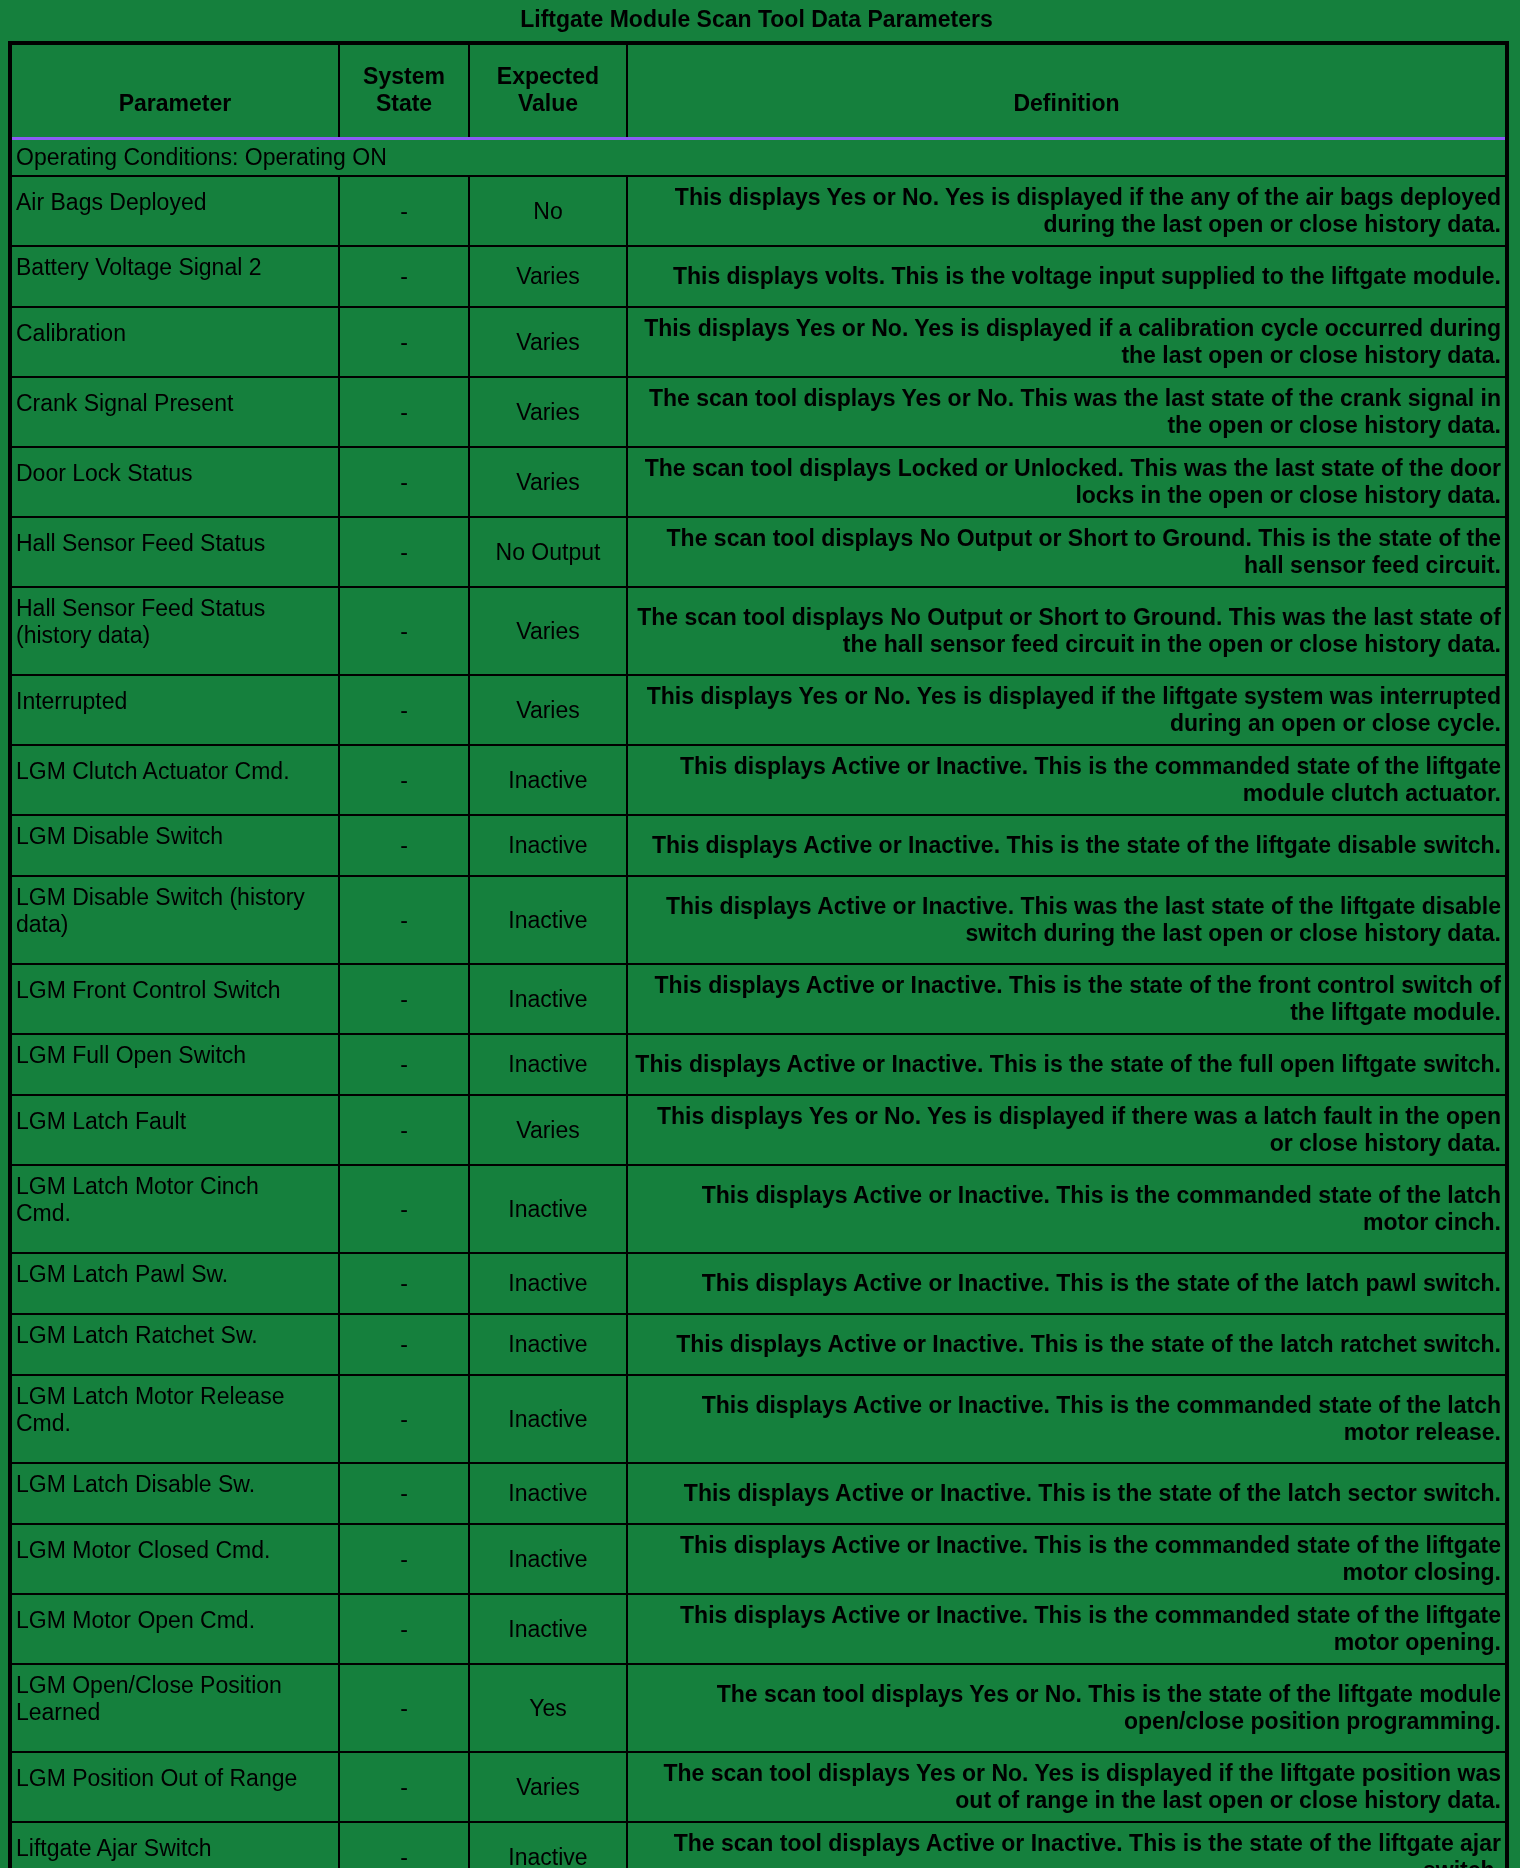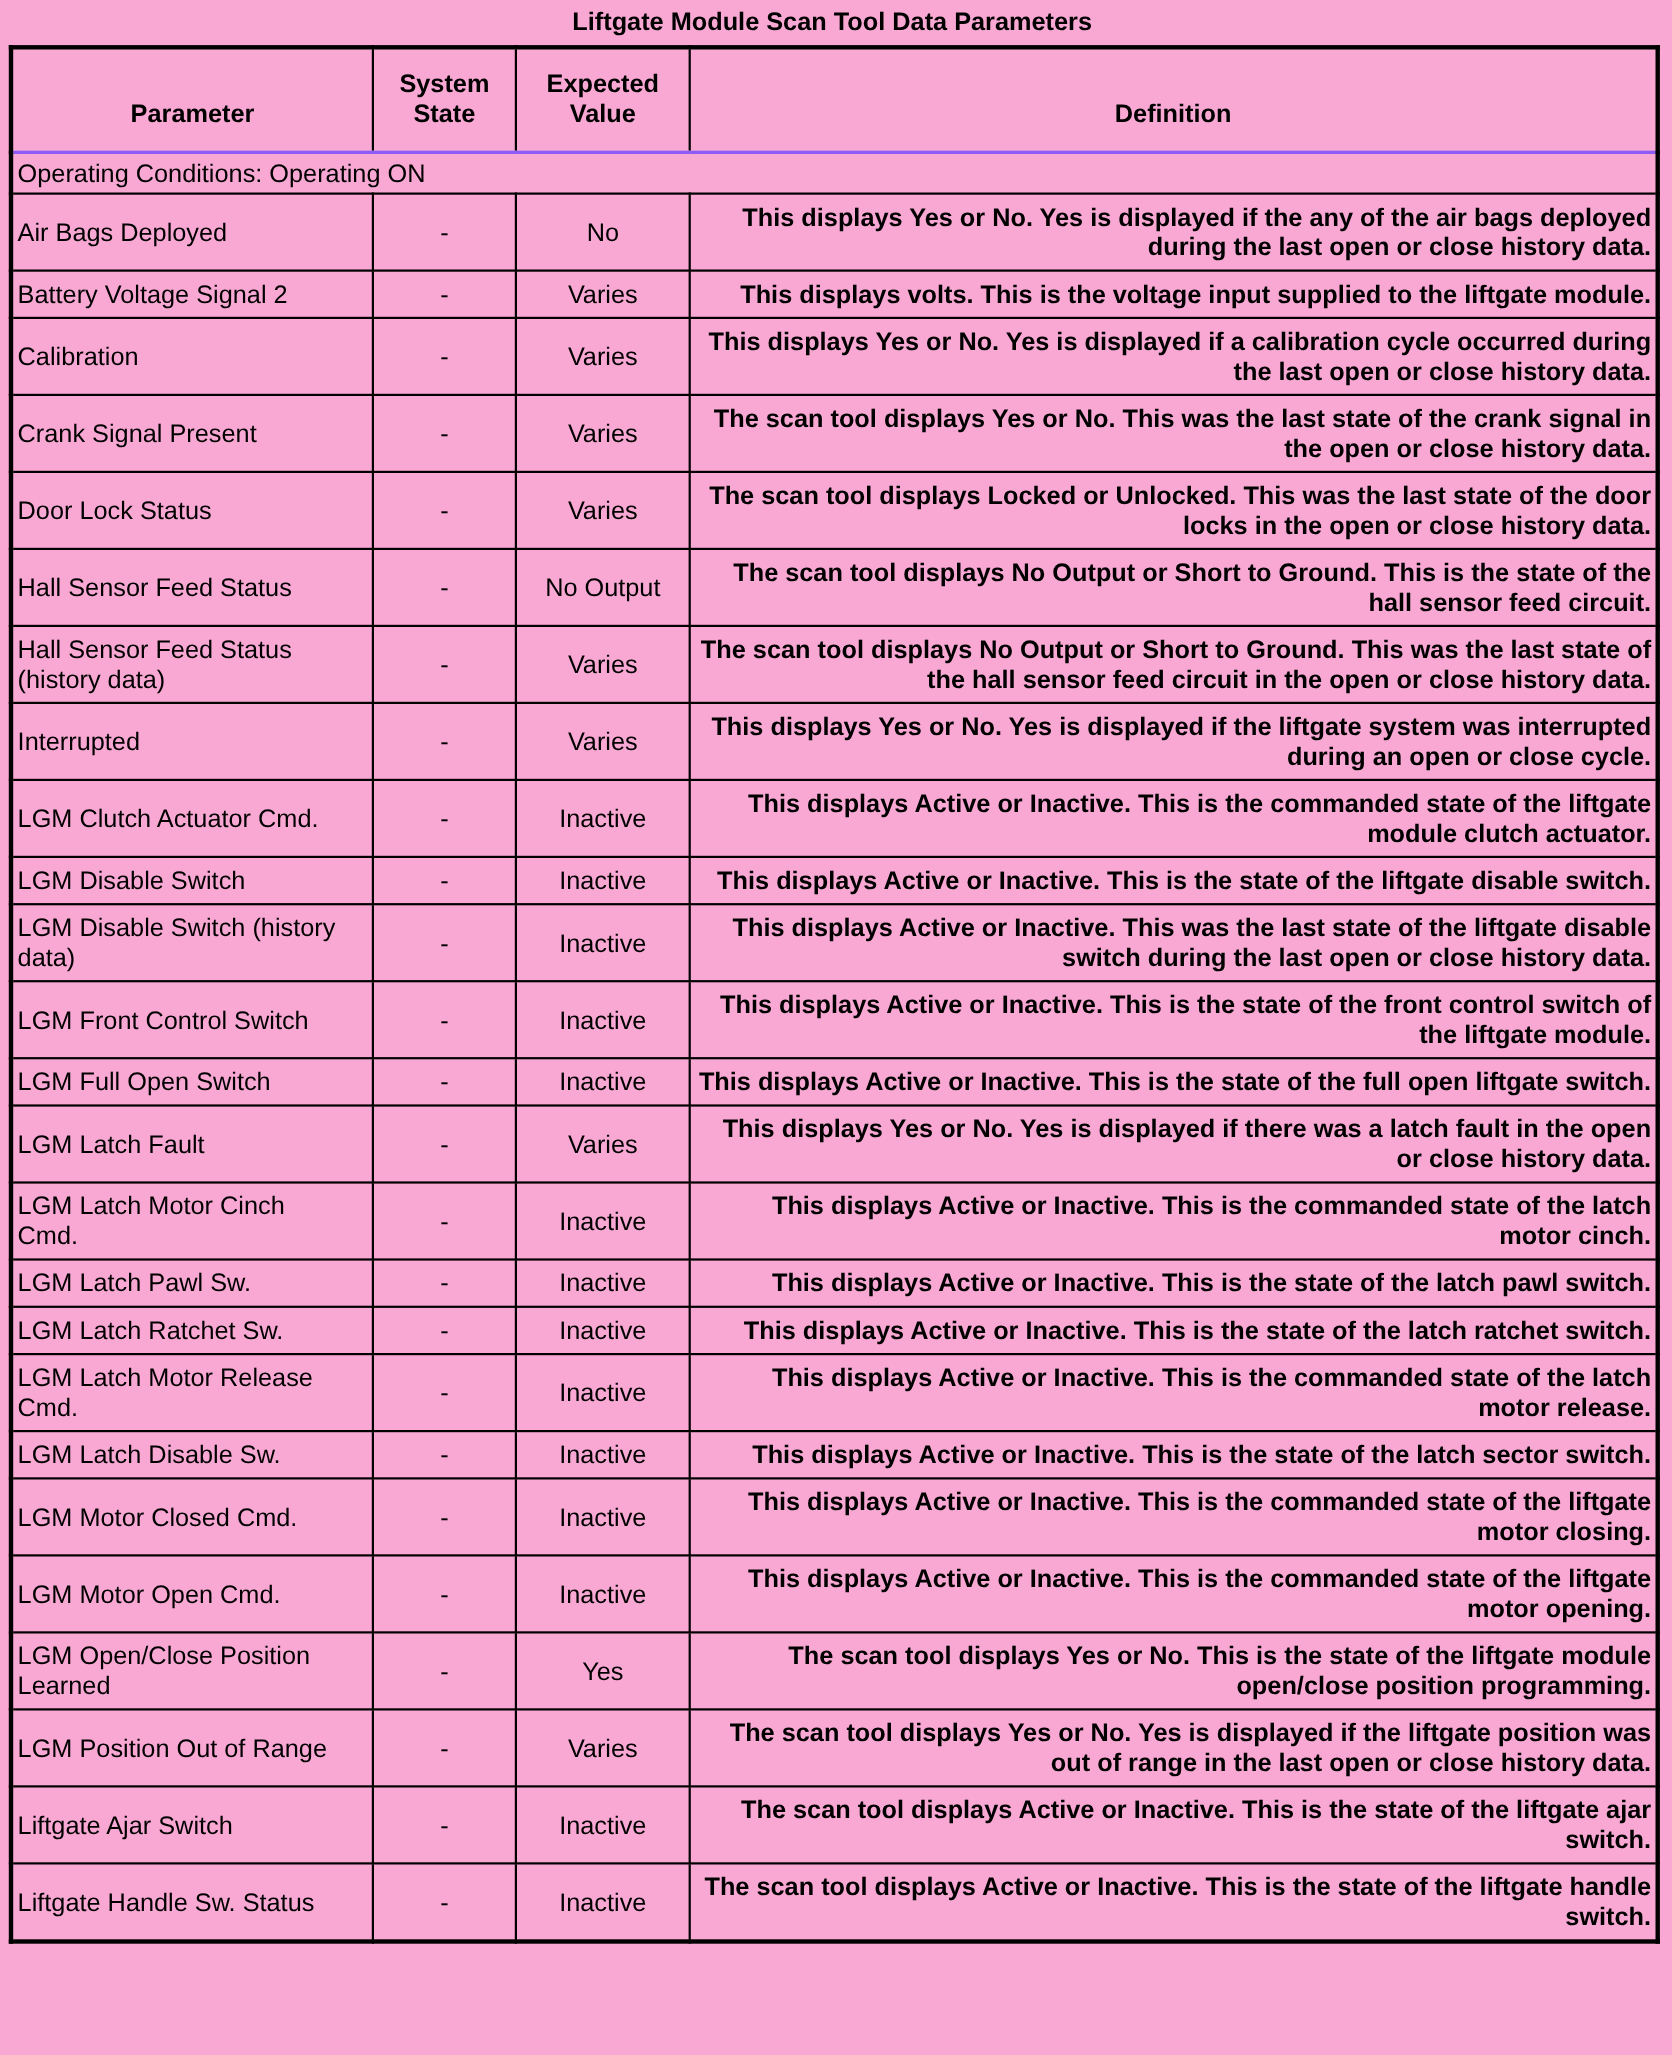--- a/index.html
+++ b/index.html
@@ -6,21 +6,21 @@
   html, body {
     margin: 0;
     padding: 0;
     background: #ffffff;
     color: #000000;
     font-family: "Liberation Sans", "DejaVu Sans", sans-serif;
   }
   .page {
     width: 1520px;
     height: 1868px;
-    background: #f9a8d4;
+    background: #15803d;
     overflow: hidden;
   }
   .doc-title {
     width: 1497px;
     margin: 6px 0 9px 8px;
     text-align: center;
     font-size: 23px;
     font-weight: bold;
     line-height: 26px;
   }
@@ -50,21 +50,21 @@
   
   td.opcond {
     height: 38px;
     padding: 4px 4px 4px 4px;
     text-align: left;
   }
   td.opcond .oc-label { font-weight: normal; }
   
   td.c-param {
     text-align: left;
-    padding: 7px 26px 7px 4px;
+    padding: 7px 26px 25px 4px;
   }
   td.c-state, td.c-value {
     text-align: center;
     padding: 7px 4px;
   }
   td.c-def {
     text-align: right;
     padding: 7px 4px 7px 7px;
     font-weight: bold;
   }

